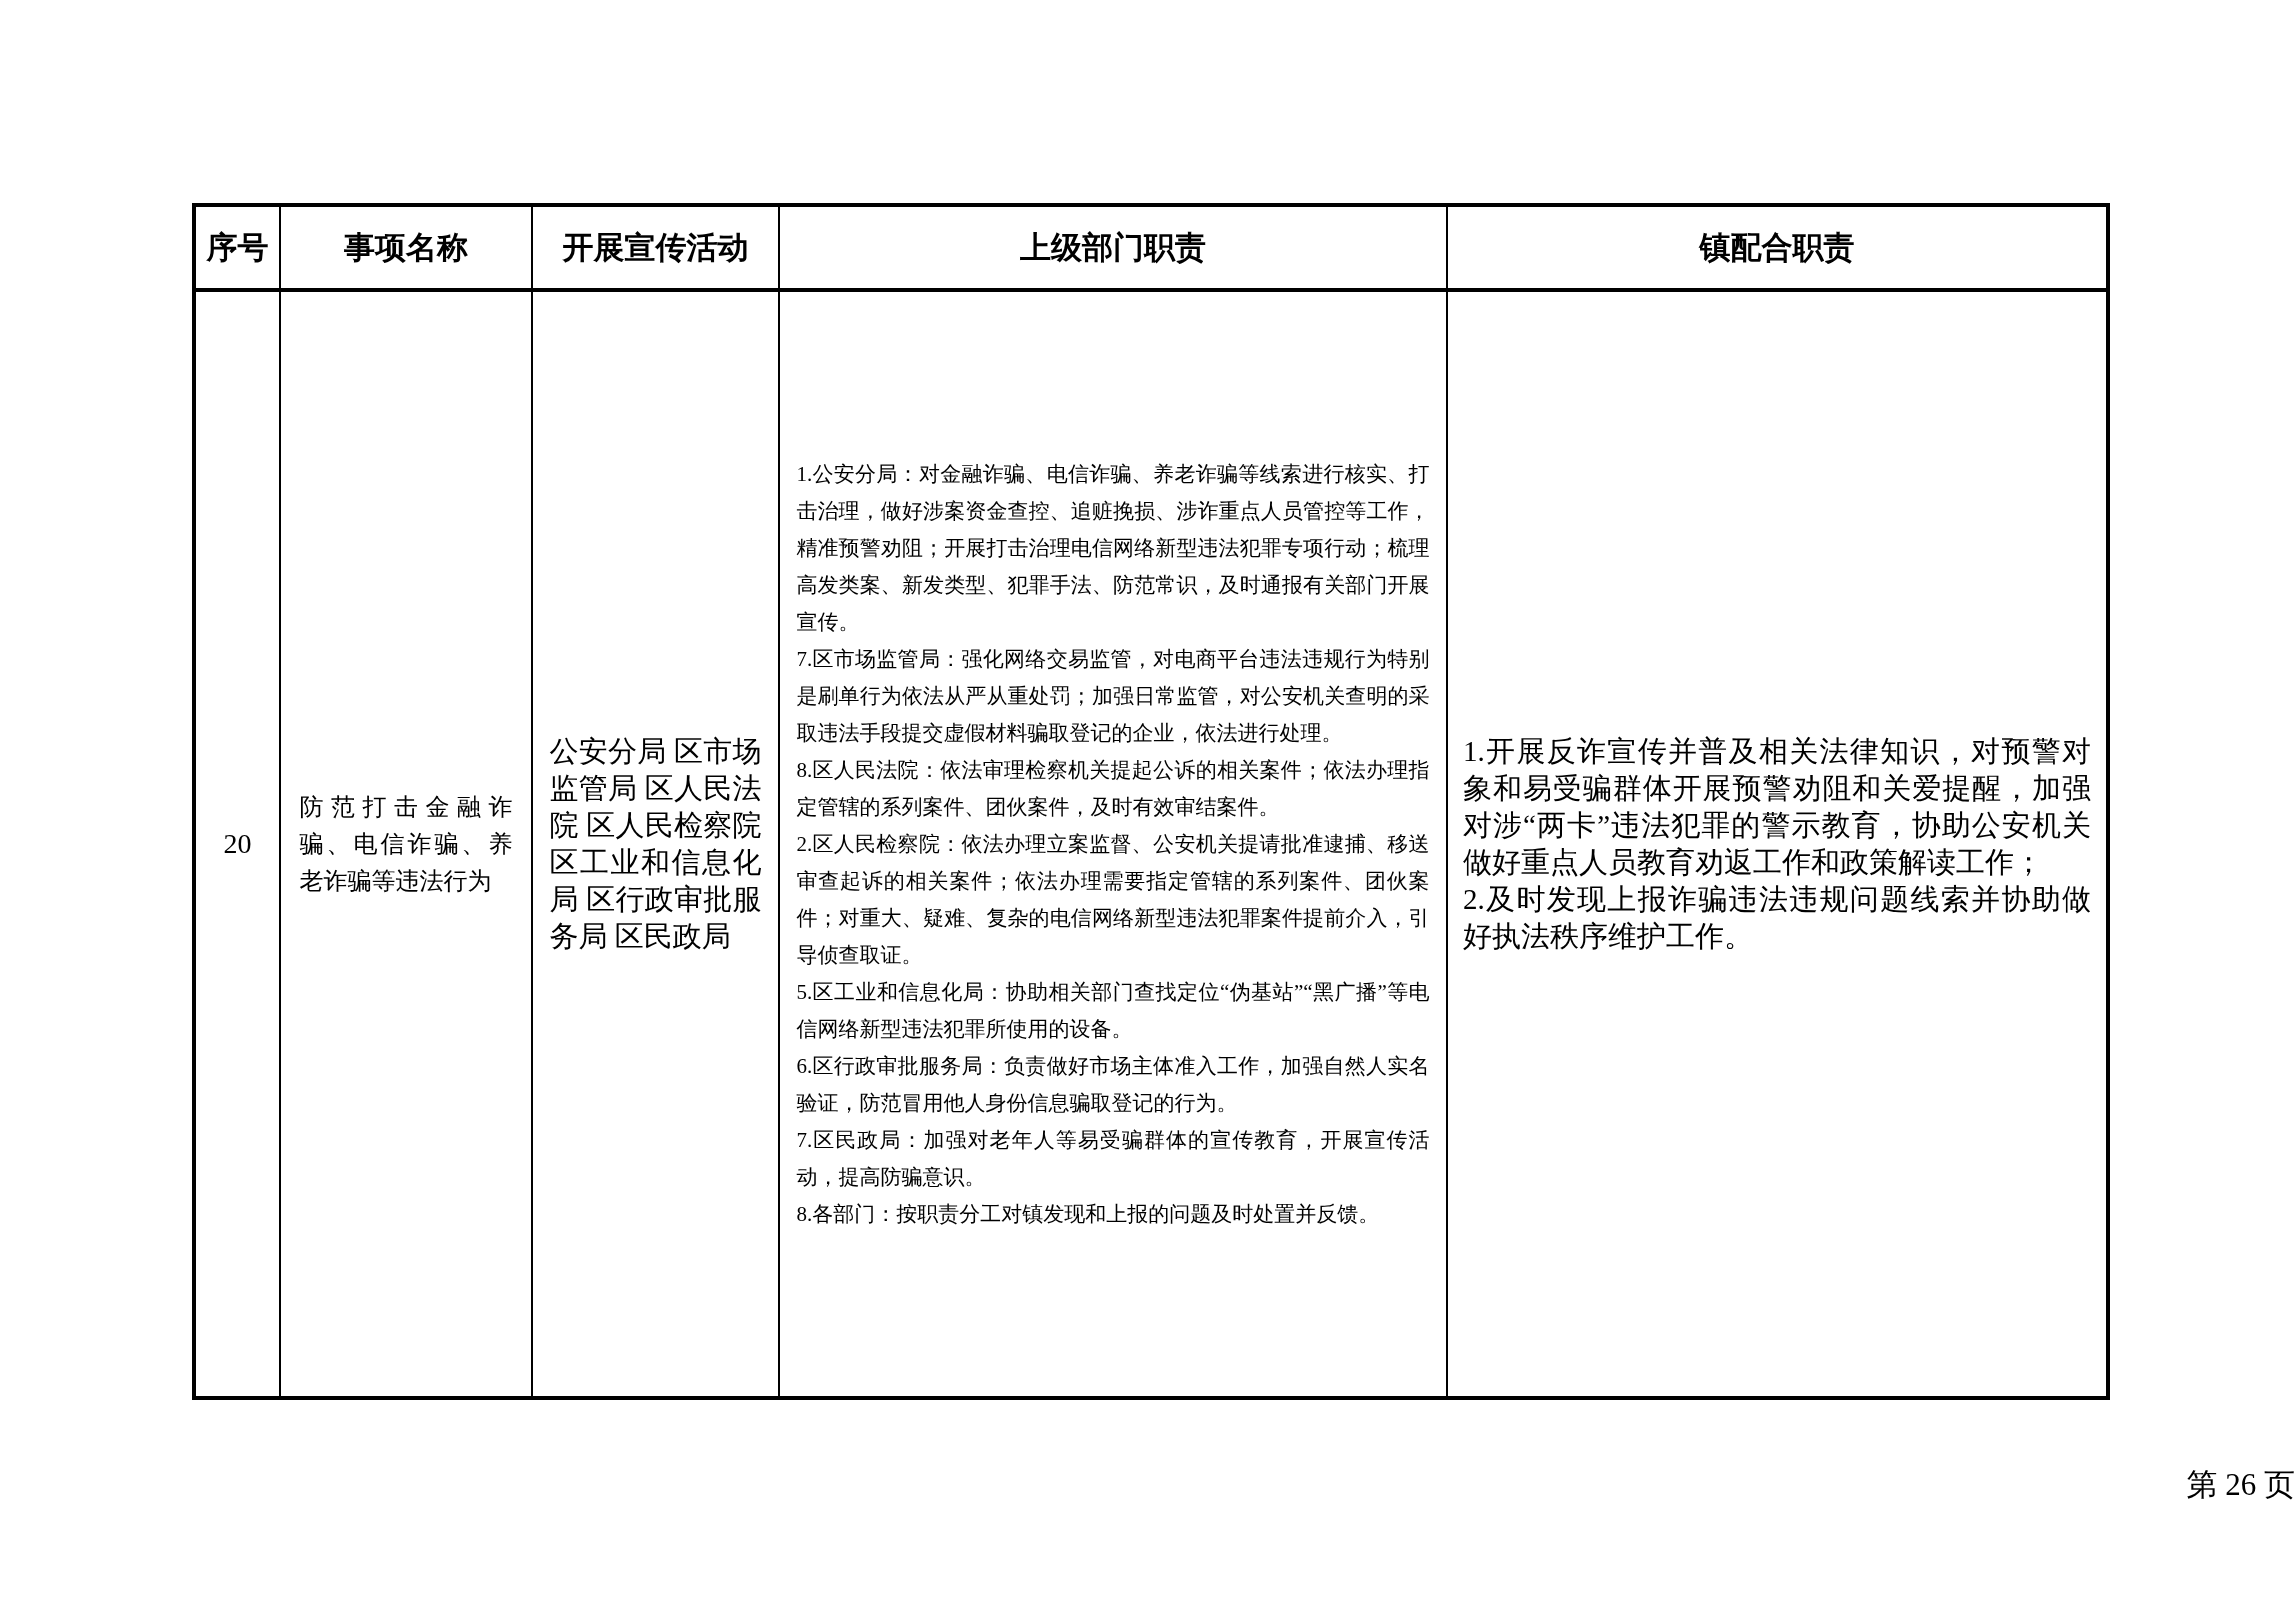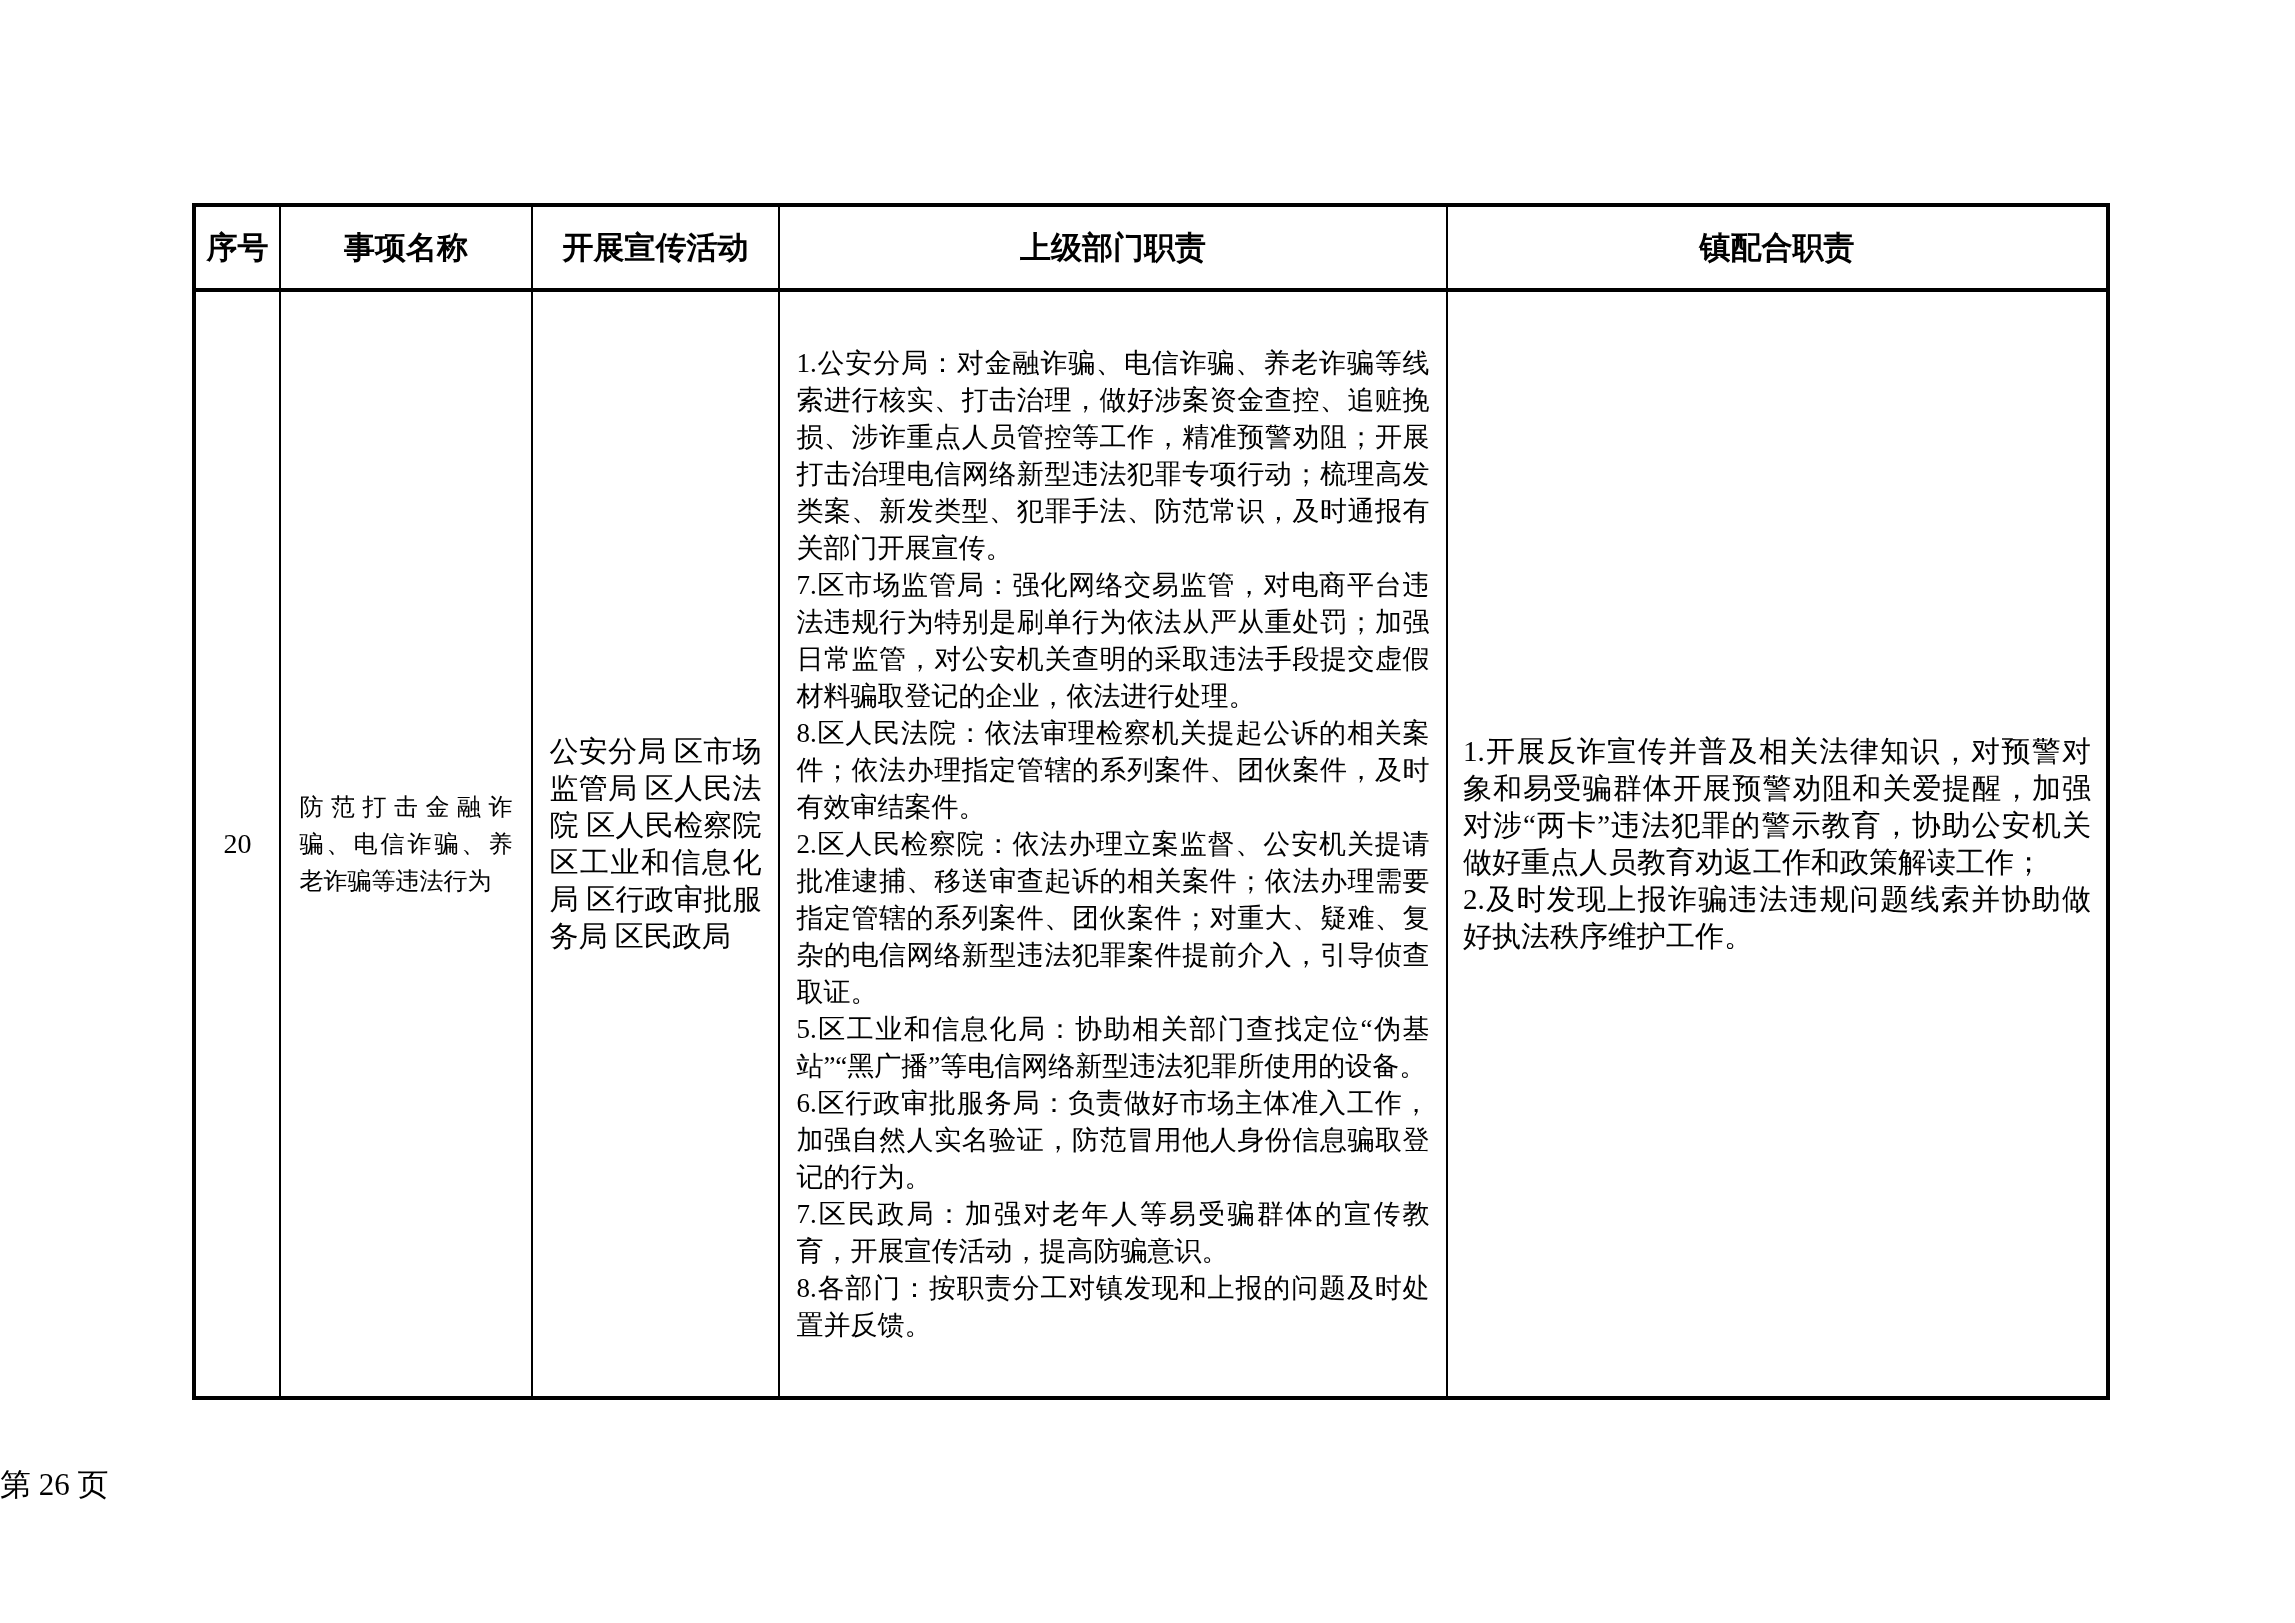--- a/index.html
+++ b/index.html
@@ -66,41 +66,41 @@
   }
   .cell-depts {
     padding: 0 16.4px;
     font-size: 29px;
     line-height: 37px;
     text-align: justify;
     text-justify: inter-ideograph;
   }
   .cell-duties {
     padding: 0 16.4px;
-    font-size: 27px;
+    font-size: 21px;
     line-height: 37px;
   }
   .cell-town {
     padding: 0 15px;
     font-size: 29px;
     line-height: 37px;
   }
   .cell-duties p,
   .cell-town p {
     margin: 0;
     text-align: justify;
     text-justify: inter-ideograph;
     text-align-last: left;
   }
   .page-footer {
     position: absolute;
     left: 0;
     top: 1458px;
     width: 2295px;
-    text-align: left;
+    text-align: right;
     font-size: 31px;
     font-family: "Liberation Serif", "DejaVu Serif", serif;
     color: #000000;
   }
 </style>
 </head>
 <body>
 
 <div class="page">
 

